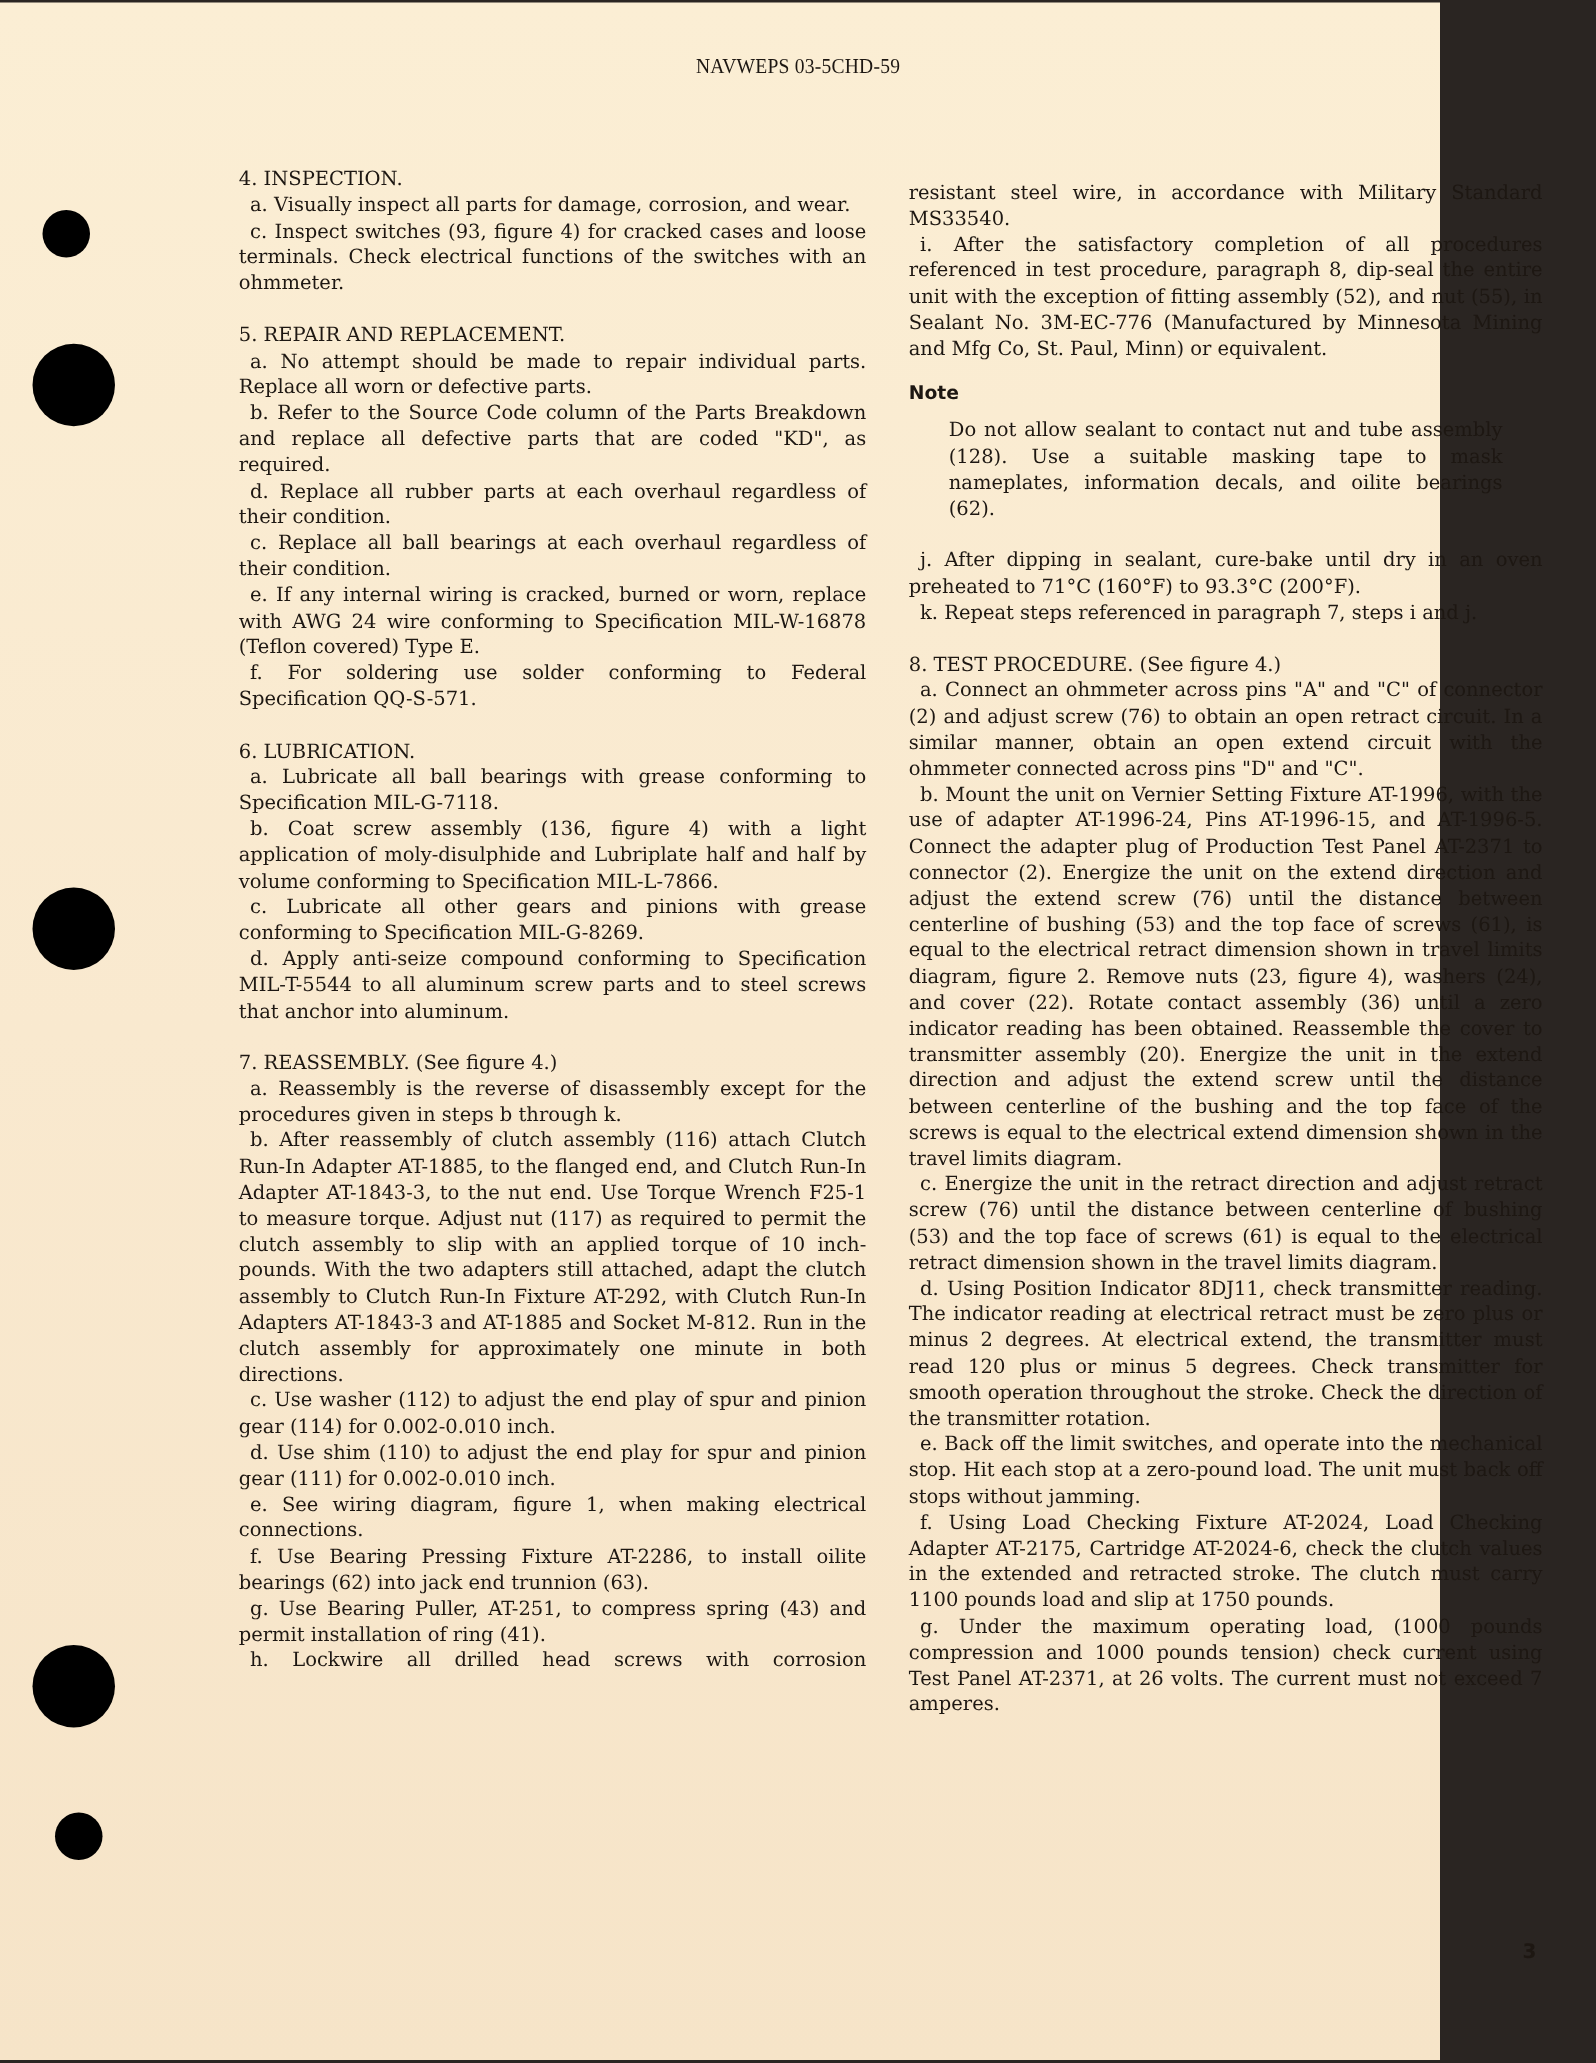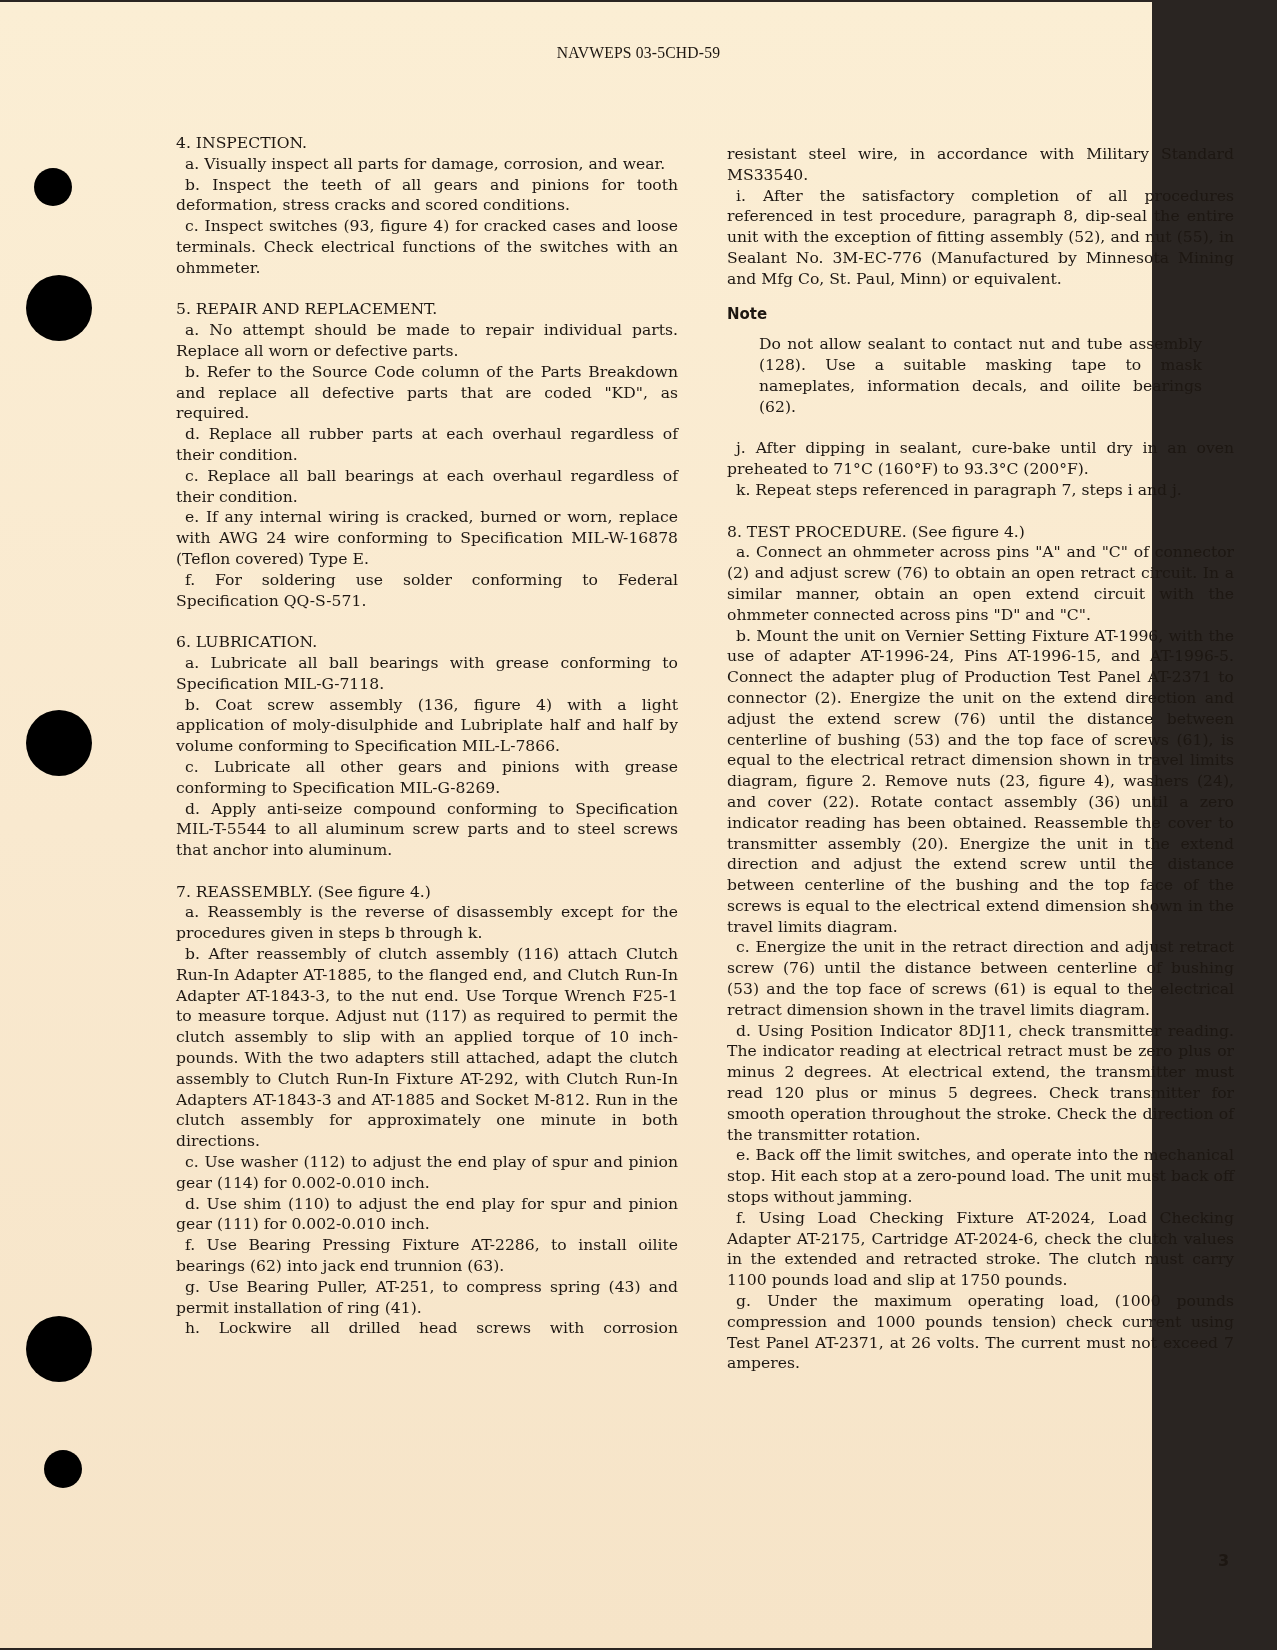--- a/index.html
+++ b/index.html
@@ -5,21 +5,21 @@
   html,body{margin:0;padding:0;}
   body{width:1277px;height:1650px;background:#2a2522;position:relative;overflow:hidden;
        font-family:"DejaVu Serif","Liberation Serif",serif;color:#1d1712;}
   .page{position:absolute;left:0;top:2px;width:1152px;height:1646px;
         background:linear-gradient(180deg,#fbeed4 0%,#f9e9cf 50%,#f6e4c8 100%);}
   .hole{position:absolute;border-radius:50%;background:#000;}
   .header{position:absolute;left:0;width:1277px;top:41px;text-align:center;
           font-family:"Liberation Serif","DejaVu Serif",serif;font-size:17px;letter-spacing:0.2px;
           transform:scaleX(0.92);}
   .col{position:absolute;font-size:15.6px;line-height:20.8px;}
-  .col-left{left:176px;top:131px;width:502px;}
+  .col-left{left:191px;top:131px;width:502px;}
   .col-right{left:727px;top:142px;width:507px;}
   .section{margin:0;}
   .gap{height:20.8px;}
   .sec-title{margin:0;}
   p{margin:0;text-align:justify;text-align-last:left;}
   .step{text-indent:9px;}
   .note-title{font-family:"DejaVu Sans","Liberation Sans",sans-serif;font-weight:bold;
               text-align:center;font-size:15px;margin:14px 0 10px 0;}
   .note-body{margin:0 32px 0 32px;text-align:justify;}
   .pagenum{position:absolute;left:1218px;top:1549px;font-family:"DejaVu Sans","Liberation Sans",sans-serif;
@@ -35,21 +35,20 @@
   <div class="hole" style="left:26px;top:708px;width:66px;height:66px;"></div>
   <div class="hole" style="left:26px;top:1314px;width:66px;height:66px;"></div>
   <div class="hole" style="left:44px;top:1448px;width:38px;height:38px;"></div>
 
   <div class="header">NAVWEPS 03-5CHD-59</div>
 
   <div class="col col-left">
     <div class="section">
       <p class="sec-title">4. INSPECTION.</p>
       <p class="step">a. Visually inspect all parts for damage, corrosion, and wear.</p>
-      <p class="step">b. Inspect the teeth of all gears and pinions for tooth deformation, stress cracks and scored conditions.</p>
       <p class="step">c. Inspect switches (93, figure 4) for cracked cases and loose terminals. Check electrical functions of the switches with an ohmmeter.</p>
     </div>
     <div class="gap"></div>
     <div class="section">
       <p class="sec-title">5. REPAIR AND REPLACEMENT.</p>
       <p class="step">a. No attempt should be made to repair individual parts. Replace all worn or defective parts.</p>
       <p class="step">b. Refer to the Source Code column of the Parts Breakdown and replace all defective parts that are coded "KD", as required.</p>
       <p class="step">d. Replace all rubber parts at each overhaul regardless of their condition.</p>
       <p class="step">c. Replace all ball bearings at each overhaul regardless of their condition.</p>
       <p class="step">e. If any internal wiring is cracked, burned or worn, replace with AWG 24 wire conforming to Specification MIL-W-16878 (Teflon covered) Type E.</p>
@@ -63,20 +62,21 @@
       <p class="step">c. Lubricate all other gears and pinions with grease conforming to Specification MIL-G-8269.</p>
       <p class="step">d. Apply anti-seize compound conforming to Specification MIL-T-5544 to all aluminum screw parts and to steel screws that anchor into aluminum.</p>
     </div>
     <div class="gap"></div>
     <div class="section">
       <p class="sec-title">7. REASSEMBLY. (See figure 4.)</p>
       <p class="step">a. Reassembly is the reverse of disassembly except for the procedures given in steps b through k.</p>
       <p class="step">b. After reassembly of clutch assembly (116) attach Clutch Run-In Adapter AT-1885, to the flanged end, and Clutch Run-In Adapter AT-1843-3, to the nut end. Use Torque Wrench F25-1 to measure torque. Adjust nut (117) as required to permit the clutch assembly to slip with an applied torque of 10 inch-pounds. With the two adapters still attached, adapt the clutch assembly to Clutch Run-In Fixture AT-292, with Clutch Run-In Adapters AT-1843-3 and AT-1885 and Socket M-812. Run in the clutch assembly for approximately one minute in both directions.</p>
       <p class="step">c. Use washer (112) to adjust the end play of spur and pinion gear (114) for 0.002-0.010 inch.</p>
       <p class="step">d. Use shim (110) to adjust the end play for spur and pinion gear (111) for 0.002-0.010 inch.</p>
+      <p class="step">e. See wiring diagram, figure 1, when making electrical connections.</p>
       <p class="step">f. Use Bearing Pressing Fixture AT-2286, to install oilite bearings (62) into jack end trunnion (63).</p>
       <p class="step">g. Use Bearing Puller, AT-251, to compress spring (43) and permit installation of ring (41).</p>
       <p class="step" style="text-align-last:justify;">h. Lockwire all drilled head screws with corrosion</p>
     </div>
   </div>
 
   <div class="col col-right">
     <p>resistant steel wire, in accordance with Military Standard MS33540.</p>
     <p class="step">i. After the satisfactory completion of all procedures referenced in test procedure, paragraph 8, dip-seal the entire unit with the exception of fitting assembly (52), and nut (55), in Sealant No. 3M-EC-776 (Manufactured by Minnesota Mining and Mfg Co, St. Paul, Minn) or equivalent.</p>
     <div style="margin-top:8px;">

